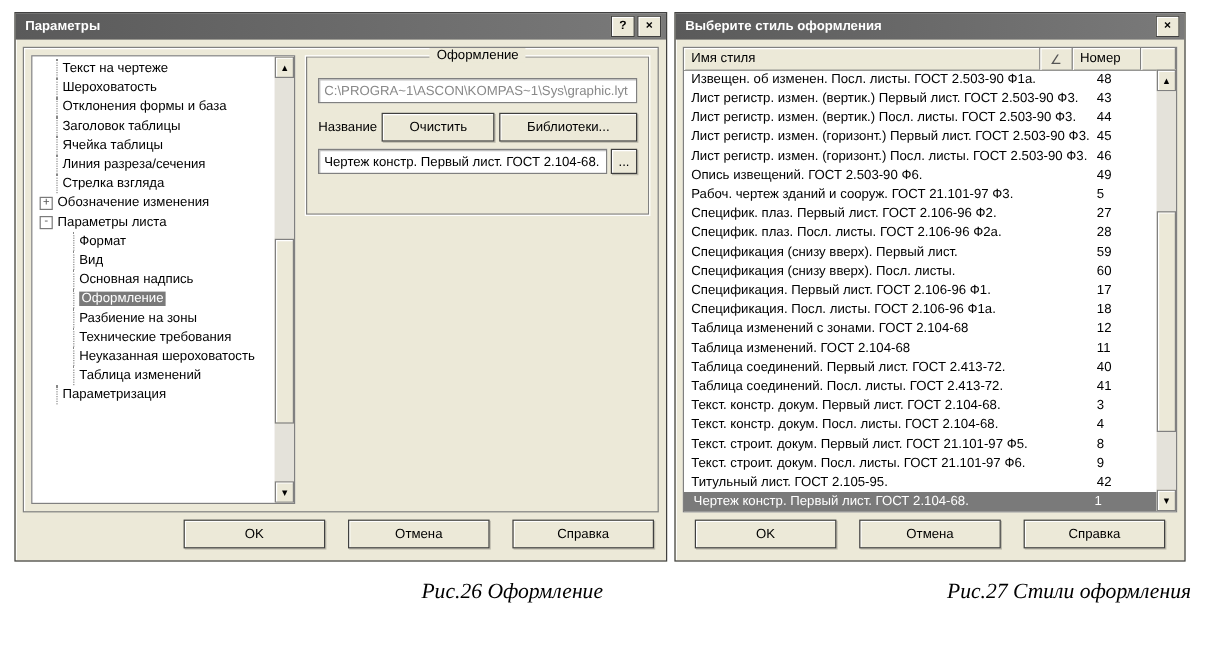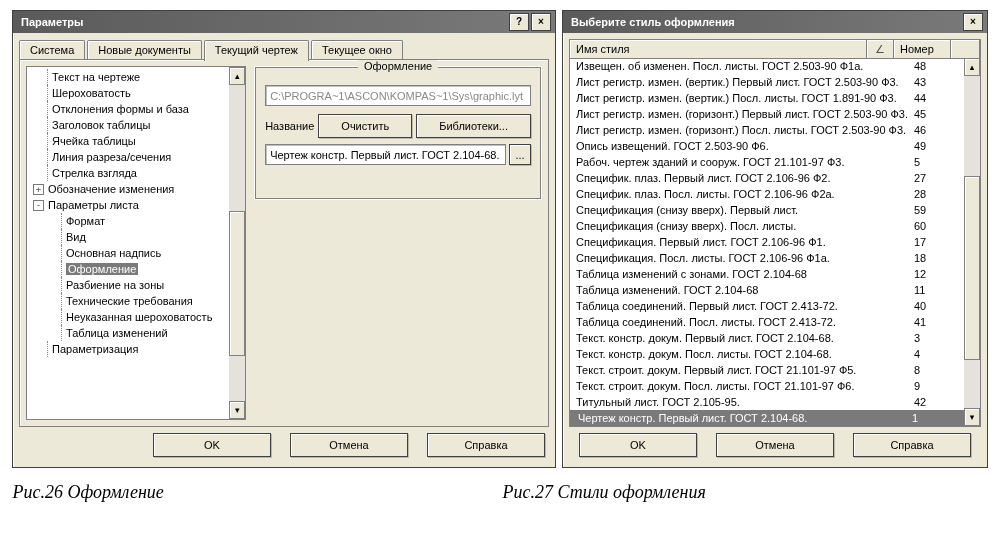--- a/index.html
+++ b/index.html
@@ -62,41 +62,35 @@
   .hc-num{width:44px}
   .hc-sb{width:16px}
   .lv-body{position:absolute;top:18px;bottom:0;left:0;right:16px;overflow:hidden}
   .lv-row{display:flex;height:16px;align-items:center}
   .lv-row.sel{background:var(--select-bg);color:var(--select-fg)}
   .lv-cell{overflow:hidden;white-space:nowrap;padding:0 6px}
   .lc-name{flex:1}
   .lc-num{width:44px}
   .lv-scroll{position:absolute;top:18px;right:0;bottom:0;width:16px;background:var(--face-dark);display:flex;flex-direction:column}
   .captions{display:flex;width:980px;margin:14px auto 0;font:italic 18px "Times New Roman",serif}
-  .captions div{flex:1;text-align:left}
+  .captions div{flex:1;text-align:right}
 </style>
 </head>
 <body>
 
 <div class="wrap">
 <div class="dialogs">
 
   <div class="dialog d-left">
     <div class="titlebar">
       <span class="title">Параметры</span>
       <span class="tb-btn">?</span>
       <span class="tb-btn">×</span>
     </div>
     <div class="body">
-      <div class="tabs" id="left-tabs">
-            <span class="tab">Система</span>
-            <span class="tab">Новые документы</span>
-            <span class="tab active">Текущий чертеж</span>
-            <span class="tab">Текущее окно</span>
-          </div>
       <div class="tabpanel">
 
         <div class="tree">
           <div class="tree-inner" id="tree-inner">
                 <div class="tree-row">
                   <span class="indent"></span>
                   <span class="dots"></span>
                   <span>Текст на чертеже</span>
                 </div>
                 <div class="tree-row">
@@ -240,21 +234,21 @@
         <div class="lv-body" id="lv-body">
               <div class="lv-row">
                 <div class="lv-cell lc-name">Извещен. об изменен. Посл. листы. ГОСТ 2.503-90 Ф1а.</div>
                 <div class="lv-cell lc-num">48</div>
               </div>
               <div class="lv-row">
                 <div class="lv-cell lc-name">Лист регистр. измен. (вертик.) Первый лист. ГОСТ 2.503-90 Ф3.</div>
                 <div class="lv-cell lc-num">43</div>
               </div>
               <div class="lv-row">
-                <div class="lv-cell lc-name">Лист регистр. измен. (вертик.) Посл. листы. ГОСТ 1.891-90 Ф3.</div>
+                <div class="lv-cell lc-name">Лист регистр. измен. (вертик.) Посл. листы. ГОСТ 2.503-90 Ф3.</div>
                 <div class="lv-cell lc-num">44</div>
               </div>
               <div class="lv-row">
                 <div class="lv-cell lc-name">Лист регистр. измен. (горизонт.) Первый лист. ГОСТ 2.503-90 Ф3.</div>
                 <div class="lv-cell lc-num">45</div>
               </div>
               <div class="lv-row">
                 <div class="lv-cell lc-name">Лист регистр. измен. (горизонт.) Посл. листы. ГОСТ 2.503-90 Ф3.</div>
                 <div class="lv-cell lc-num">46</div>
               </div>

